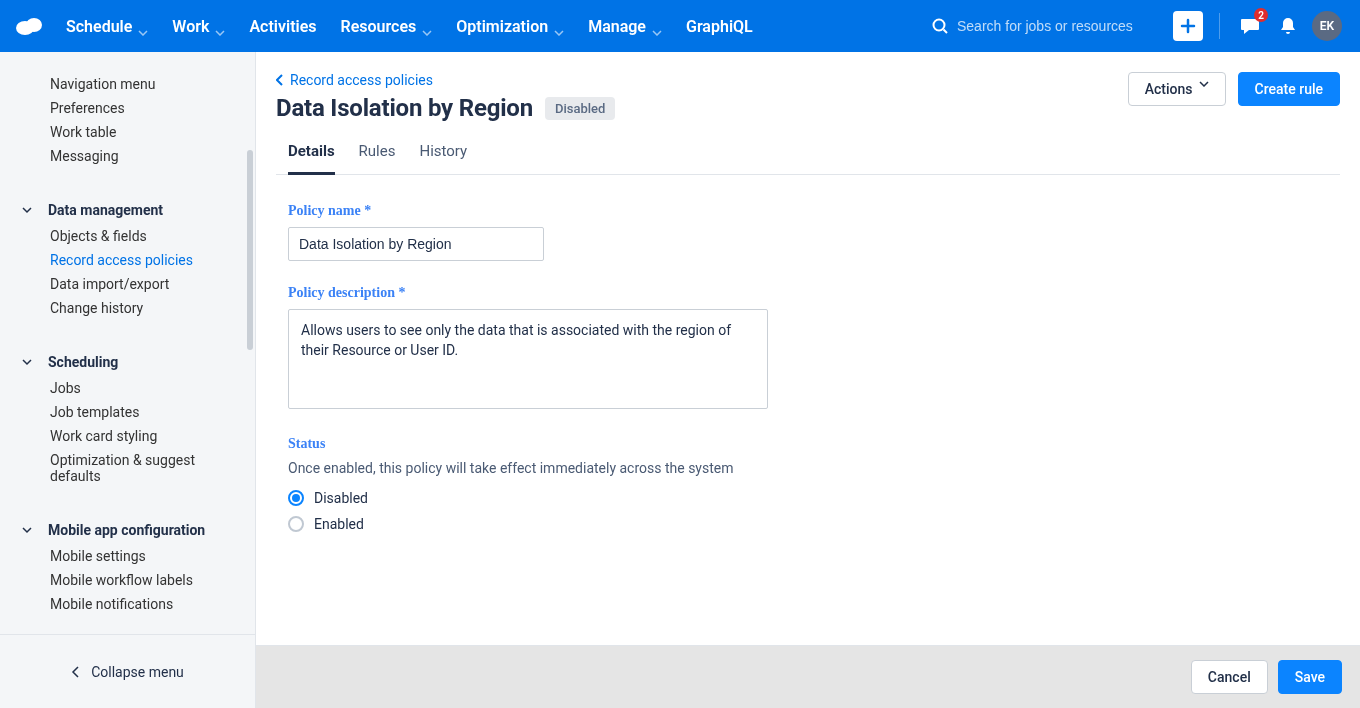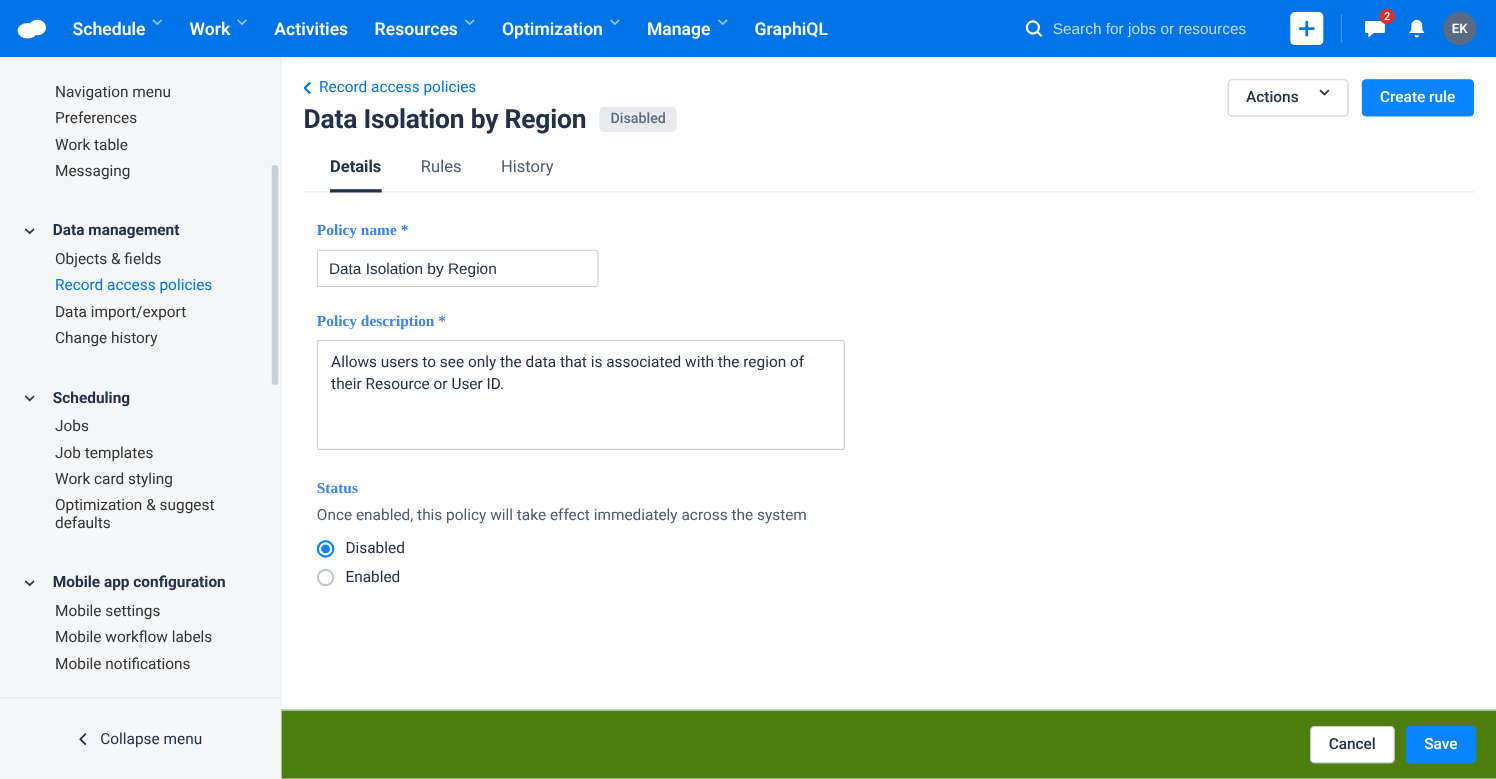--- a/index.html
+++ b/index.html
@@ -19,21 +19,21 @@
       color: white;
     }
     .logo-wrap {
       display:flex;
       align-items:center;
       margin-right:12px;
     }
     .nav { display: flex; align-items: center; gap: 4px; }
     .nav-item {
       display:flex;
-      align-items:flex-start;
+      align-items:flex-end;
       gap:6px;
       padding: 6px 10px;
       color: white;
       font-weight:600;
       font-size: 16px;
       cursor: pointer;
       border-radius:4px;
     }
     .nav-caret { opacity:.6;}
     .top-right { margin-left:auto; display:flex; align-items:center; gap:10px; }
@@ -122,25 +122,25 @@
       display:flex; align-items:flex-start; justify-content:space-between;
     }
     .breadcrumb {
       display:flex;align-items:center;gap:6px;color:#0073e6;font-size:14px;cursor:pointer;
       margin-bottom:6px;
     }
     .title-row { display:flex;align-items:center;gap:12px; }
     .page-title { font-size:24px;font-weight:700;color:#223049;letter-spacing:-0.2px; }
     .status-badge { background:#e8eaed;color:#5a6a83;padding:4px 10px;border-radius:4px;font-size:13px;font-weight:500; }
     .header-actions { display:flex;gap:12px; }
-    .btn { border-radius:4px;font-size:14px;font-weight:500;cursor:pointer;display:flex;gap:18px;padding:8px 16px; }
+    .btn { border-radius:4px;font-size:14px;font-weight:500;cursor:pointer;display:flex;gap:6px;padding:8px 16px; }
     .btn-outline { background:white;border:1px solid #c9cfd6;color:#223049; }
     .btn-primary { background:#0b84ff;border:1px solid #0b84ff;color:white; }
     .tabs { display:flex;gap:24px;margin-top:20px;border-bottom:1px solid #e1e5ea; padding-left:12px;}
-    .tab { padding:0 0 12px 0;color:#4a5a73;cursor:pointer;font-size:15px;margin-left:12px; }
+    .tab { padding:0 0 12px 0;color:#4a5a73;cursor:pointer;font-size:15px; }
     .tab.active { color:#223049;font-weight:700;border-bottom:3px solid #223049;margin-bottom:-1px; }
 
     .form-area { padding:28px 32px 28px 32px; overflow:auto; flex:1; }
     .form-label { font-weight:600;color:#3b82f6;margin-bottom:8px;font-size:14px;font-family:Liberation Serif, serif; }
     .field-wrap { margin-bottom:24px; }
     .text-input {
       width:256px;border:1px solid #c9cfd6;border-radius:2px;padding:8px 10px;font-size:14px;color:#223049;
     }
     .textarea-input {
       width:480px;height:100px;border:1px solid #c9cfd6;border-radius:2px;padding:10px 12px;
@@ -154,21 +154,21 @@
     .radio-circle.selected { border-color:#0b84ff; }
     .radio-circle.selected::after {
       content:'';position:absolute;inset:2px;border-radius:50%;background:#0b84ff;
     }
     .radio-label { color:#223049;font-size:14px; }
 
     .footer-bar {
       border-top:1px solid #e1e5ea;
       padding:14px 18px;
       display:flex;justify-content:flex-end;gap:10px;
-      background:#4d7c0f;
+      background:#e5e5e5;
     }
     svg { display:block; }
   </style>
 </head>
 <body>
 
 <div class="topbar">
   <div class="logo-wrap">
     <svg width="30" height="22" viewBox="0 0 30 22">
       <ellipse cx="11" cy="13" rx="9" ry="7" fill="white"></ellipse>

